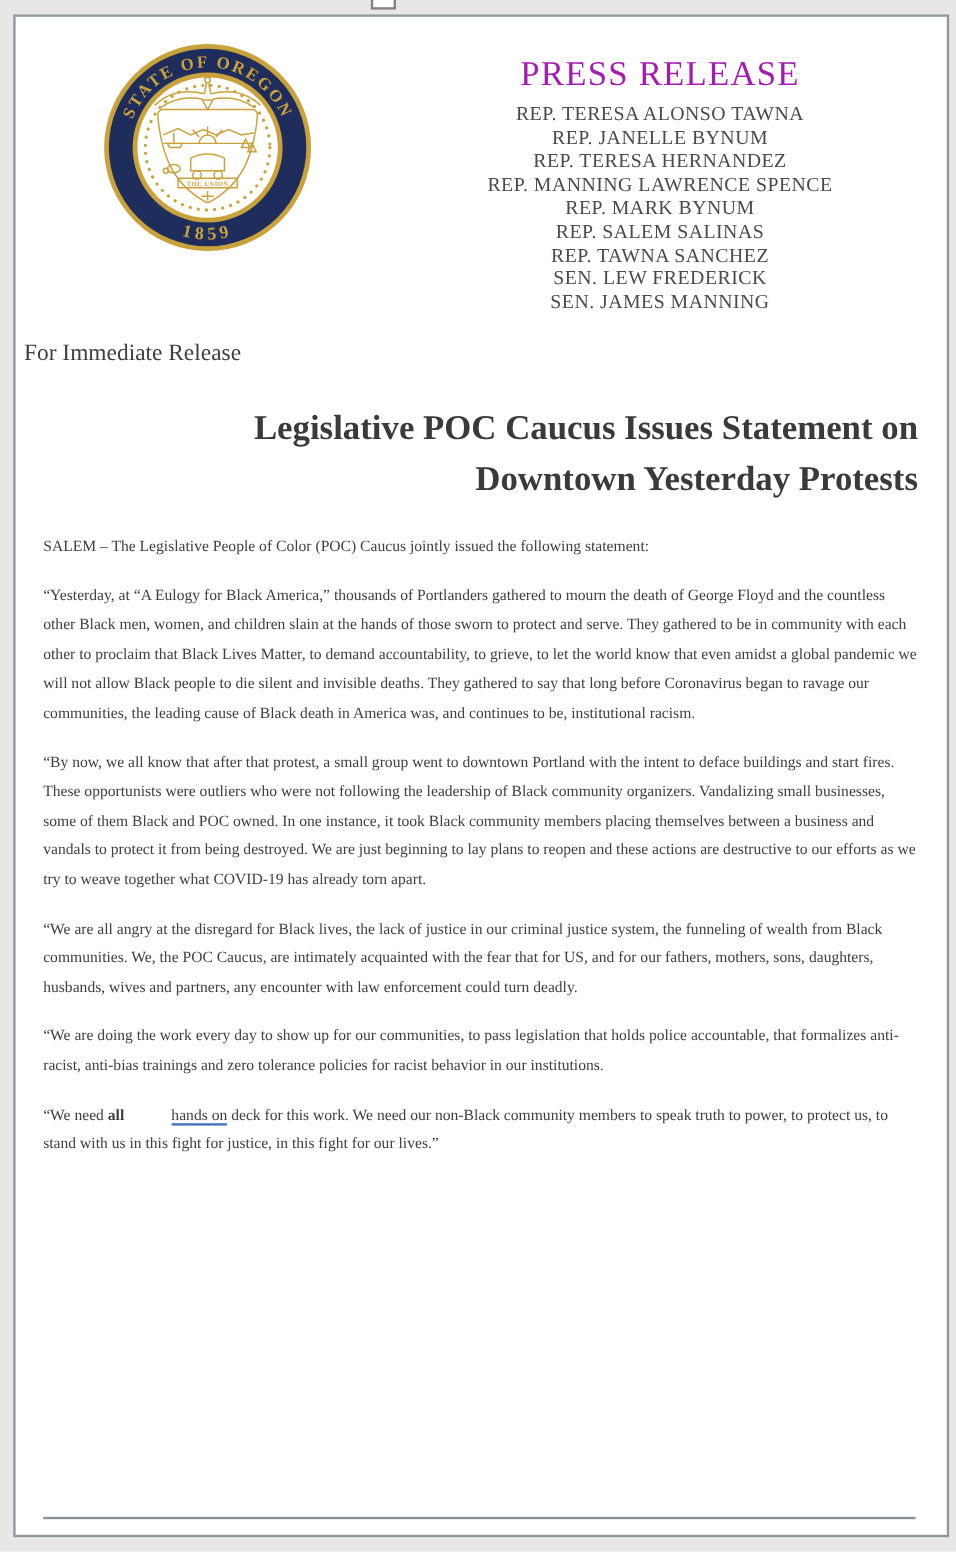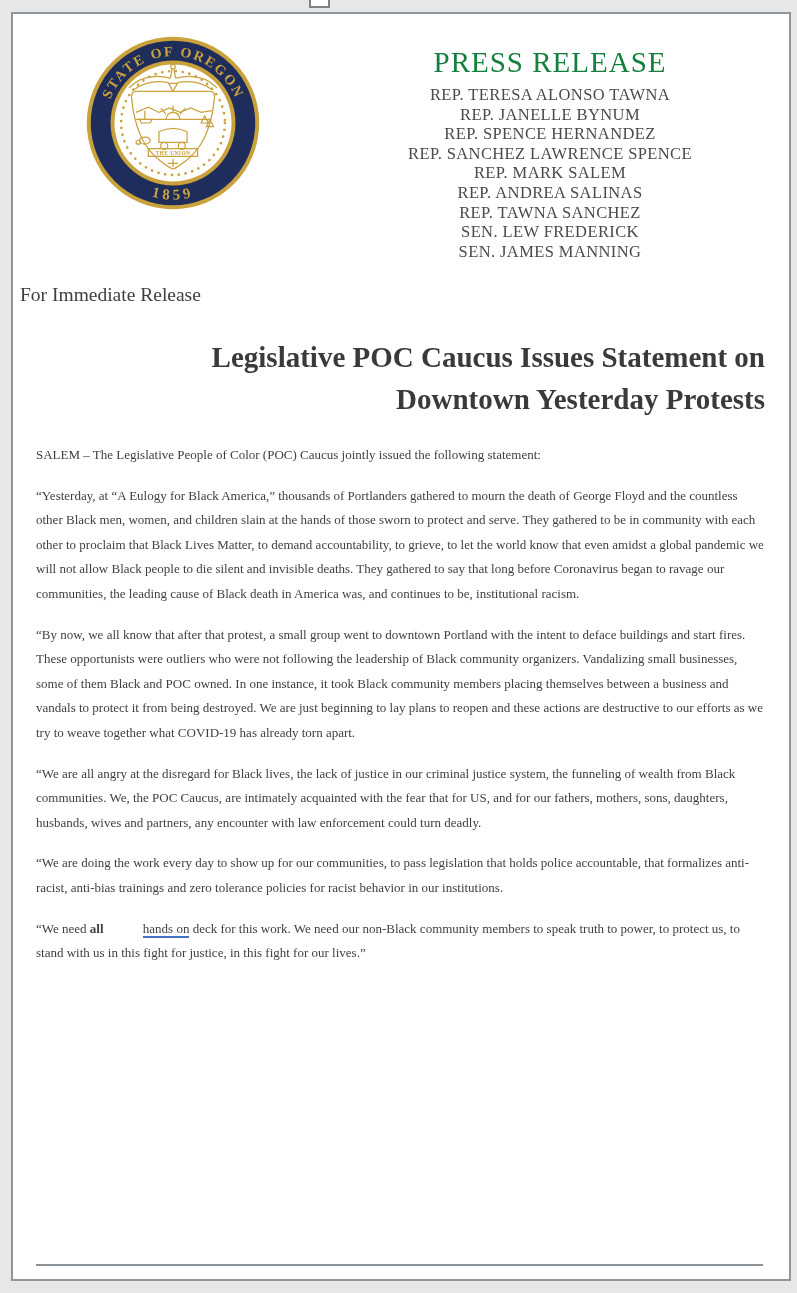--- a/index.html
+++ b/index.html
@@ -29,21 +29,21 @@
     background:var(--page-background);
     border:2px solid var(--page-border);
   }
   .seal{position:absolute;left:72px;top:21px;width:176px;height:176px;}
   .header-right{
     position:absolute;left:337px;top:32px;width:400px;text-align:center;
     color:var(--heading-text);
   }
   .press-release-title{
     font-size:29px;letter-spacing:1px;line-height:33px;margin-bottom:6px;
-    color:#15803d;
+    color:#a21caf;
   }
   .sig{
     font-size:16.5px;line-height:19.6px;letter-spacing:0.4px;color:#4a4a4a;
   }
   .release-line{
     position:absolute;left:7px;top:270px;font-size:19.5px;color:var(--text);
   }
   .doc-title{
     position:absolute;left:23px;top:322px;width:729px;text-align:right;
     font-size:29px;font-weight:bold;line-height:42px;color:#3a3a3a;
@@ -115,24 +115,24 @@
       <path d="M100,141 V150 M94,146 H106"></path>
     </g>
     <text x="100" y="136.5" text-anchor="middle" font-size="6.2" letter-spacing="0.5" fill="var(--seal-gold)" class="seal-text">THE UNION</text>
   </svg>
 
   <div class="header-right">
     <div class="press-release-title">PRESS RELEASE</div>
     <div>
         <div class="sig">REP. TERESA ALONSO TAWNA</div>
         <div class="sig">REP. JANELLE BYNUM</div>
-        <div class="sig">REP. SPENCE HERNANDEZ</div>
-        <div class="sig">REP. SANCHEZ LAWRENCE SPENCE</div>
-        <div class="sig">REP. MARK SALEM</div>
-        <div class="sig">REP. ANDREA SALINAS</div>
+        <div class="sig">REP. TERESA HERNANDEZ</div>
+        <div class="sig">REP. MANNING LAWRENCE SPENCE</div>
+        <div class="sig">REP. MARK BYNUM</div>
+        <div class="sig">REP. SALEM SALINAS</div>
         <div class="sig">REP. TAWNA SANCHEZ</div>
         <div class="sig">SEN. LEW FREDERICK</div>
         <div class="sig">SEN. JAMES MANNING</div>
       </div>
   </div>
 
   <div class="release-line">For Immediate Release</div>
 
   <div class="doc-title">
     <div>Legislative POC Caucus Issues Statement on</div>

